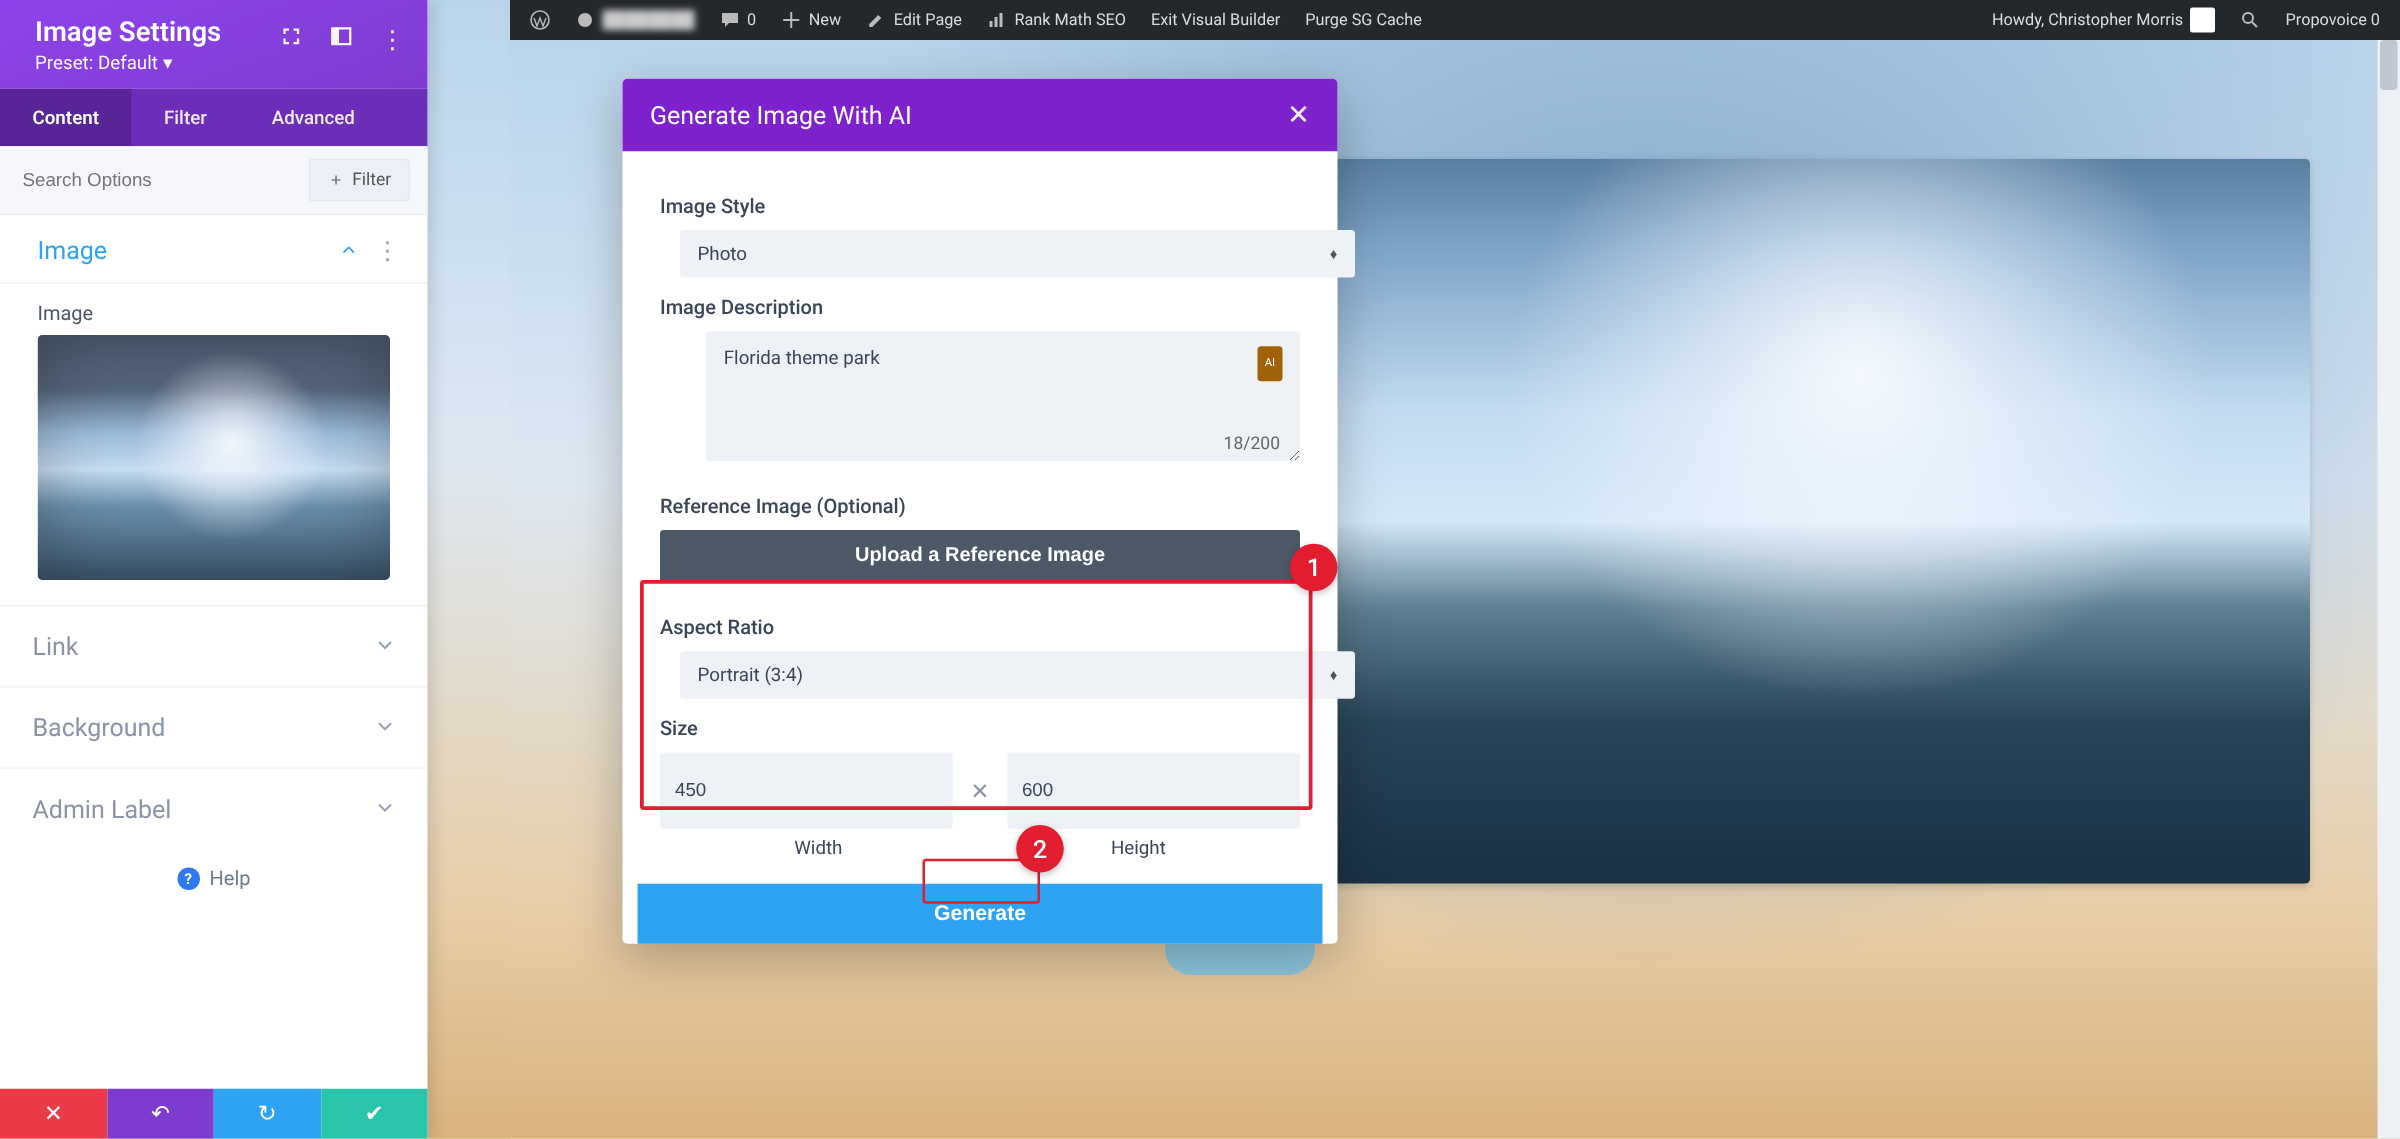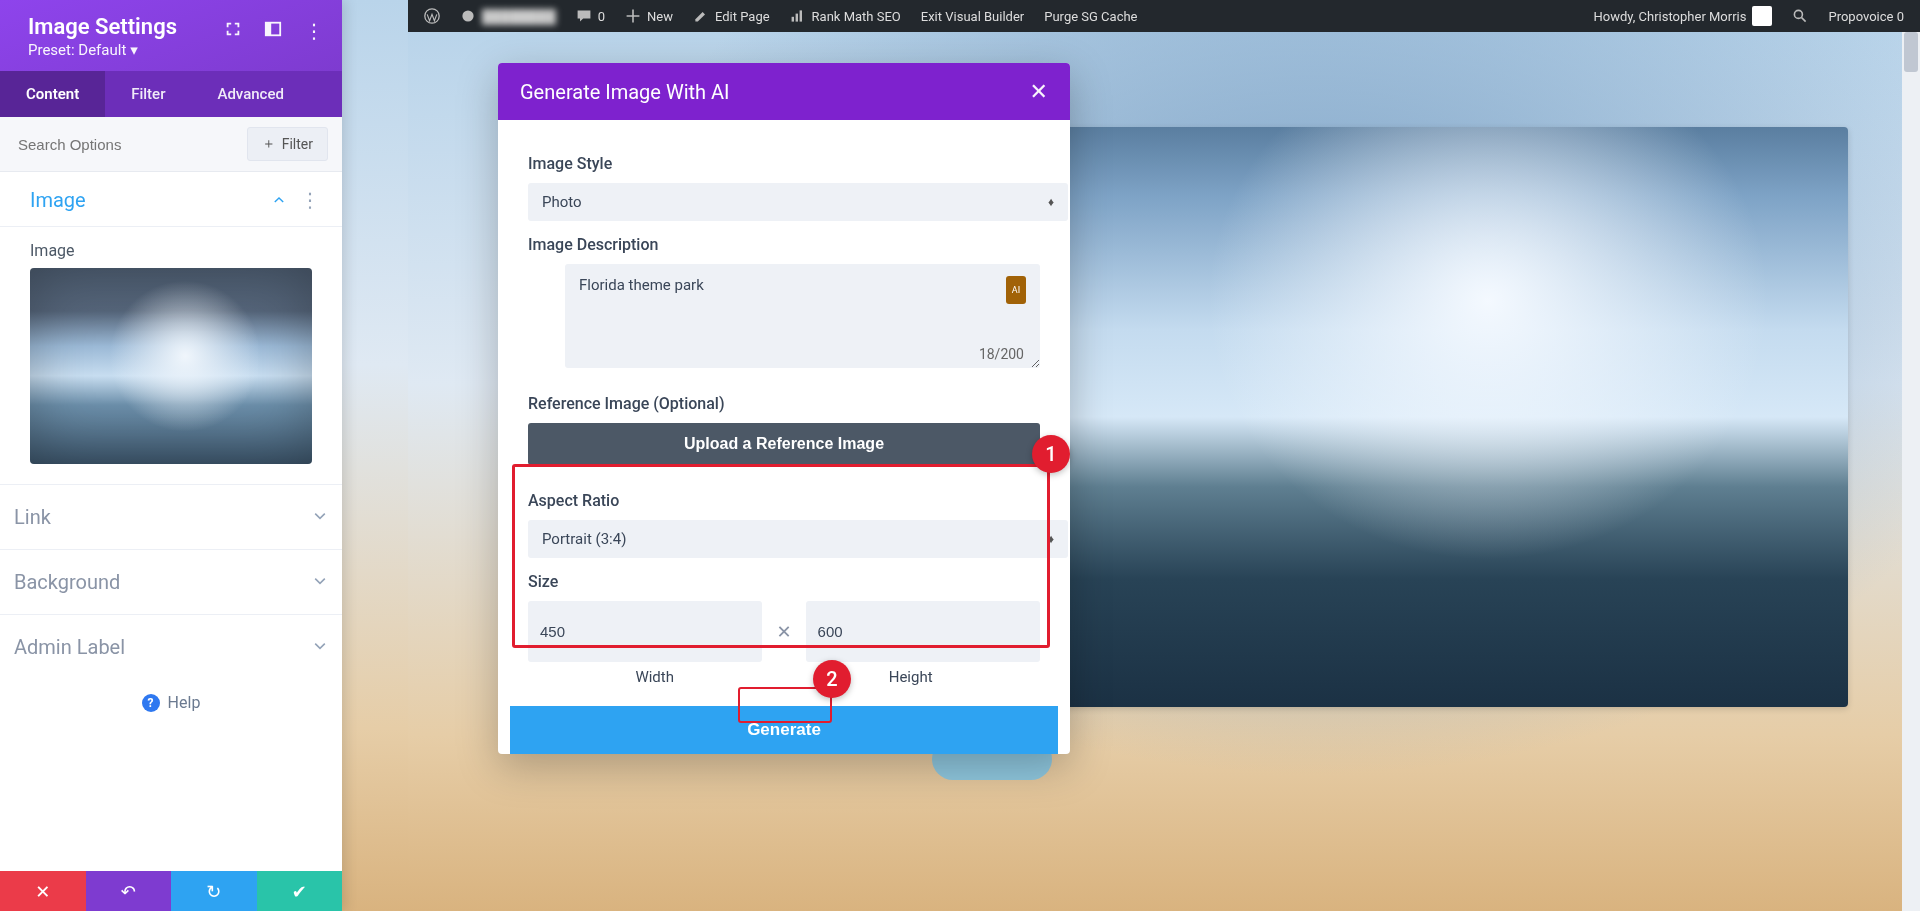--- a/index.html
+++ b/index.html
@@ -97,21 +97,21 @@
       radial-gradient(circle at 55% 45%,#f0f6fc 0%,transparent 40%),
       linear-gradient(180deg,#4e5e72 0%, #55657a 22%, #9bb9d6 40%, #c7ddf0 55%, #6b8ea9 70%, #3e576d 100%);
     position:relative;cursor:pointer;
   }
   .img-thumb::after{
     content:"";position:absolute;inset:0;
     box-shadow:inset 0 0 60px rgba(0,0,0,.28);
   }
   .collapsed-row{
     display:flex;align-items:center;justify-content:space-between;
-    padding:20px 14px;border-bottom:1px solid #eceff5;color:#8a94a6;font-size:20px;cursor:pointer;
+    padding:20px 26px;border-bottom:1px solid #eceff5;color:#8a94a6;font-size:20px;cursor:pointer;
   }
   .help-row{display:flex;align-items:center;justify-content:center;gap:8px;color:#6b7a90;font-size:16px;padding:14px 0 4px;}
   .help-row .qmark{width:18px;height:18px;border-radius:50%;background:#2e78f0;color:#fff;display:flex;align-items:center;justify-content:center;font-size:12px;font-weight:700;}
 
   .sb-footer{display:flex;height:40px;}
   .sb-footer .fbtn{flex:1;display:flex;align-items:center;justify-content:center;color:#fff;font-size:18px;cursor:pointer;}
   .fbtn.cancel{background:#eb3b49;}
   .fbtn.undo{background:#7e3bd0;}
   .fbtn.redo{background:#2ea3f2;}
   .fbtn.save{background:var(--green);}
@@ -133,20 +133,21 @@
     background:#7e22ce;color:#fff;padding:16px 22px;display:flex;align-items:center;justify-content:space-between;
     border-radius:4px 4px 0 0;font-size:20px;font-weight:400;
   }
   .modal-close{cursor:pointer;font-size:22px;opacity:.95;}
   .modal-body{padding:20px 30px 0 30px;color:var(--text-mid);}
   .field-label{font-size:16px;color:#3a4658;margin:14px 0 10px;font-weight:500;}
   .select{
     background:#eef1f6;border:none;border-radius:3px;padding:10px 14px;
     font-size:15px;color:#3a4658;width:100%;display:flex;align-items:center;justify-content:space-between;
     cursor:pointer;
+    margin-left:16px;
   }
   .select .caret{font-size:12px;color:#555;}
   .textarea-wrap{position:relative;margin-left:37px;}
   .desc-textarea{
     width:100%;box-sizing:border-box;background:#eef1f6;border:none;border-radius:3px;
     padding:12px 44px 12px 14px;font-size:15px;resize:vertical;height:104px;color:#3a4658;
     font-family:inherit;
   }
   .ai-badge{
     position:absolute;top:12px;right:14px;width:20px;height:28px;border-radius:3px;

